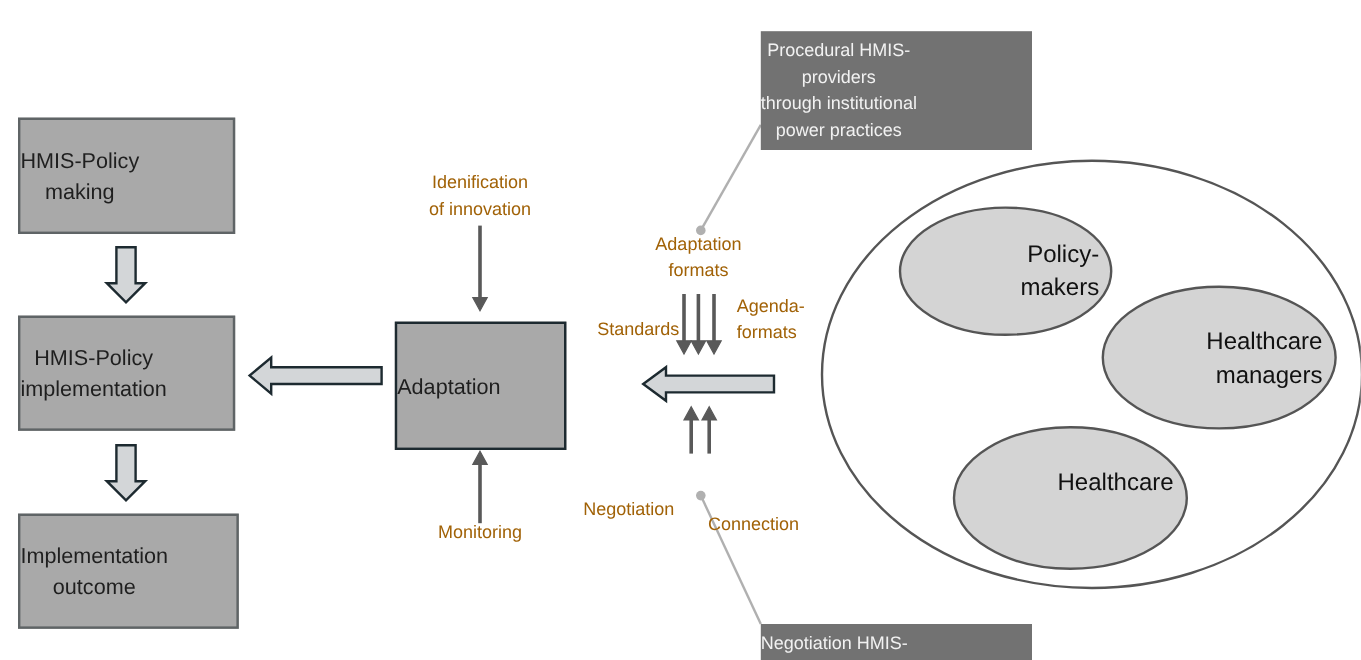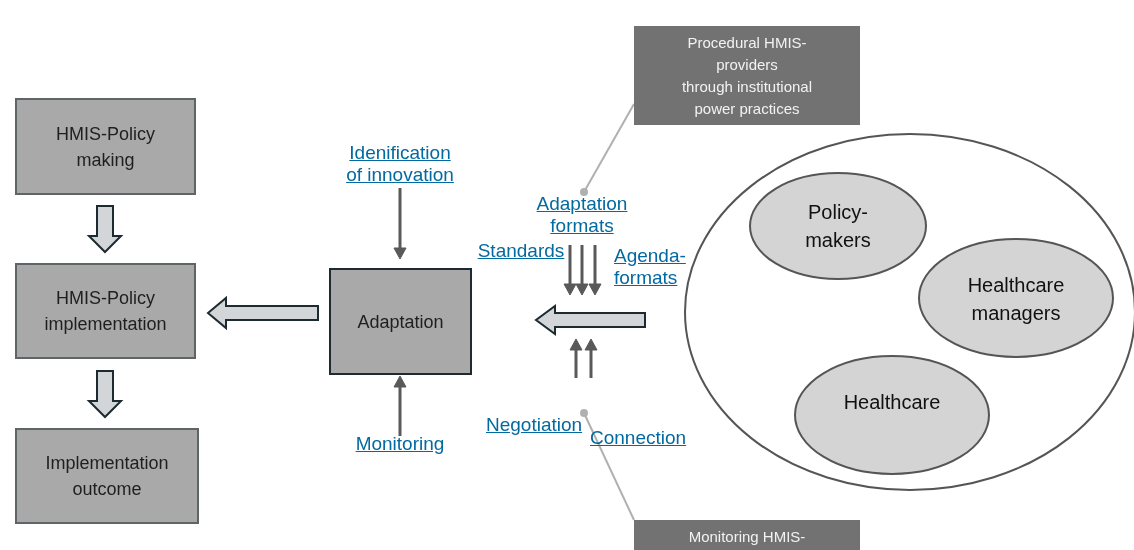--- a/index.html
+++ b/index.html
@@ -1,25 +1,25 @@
 <!DOCTYPE html>
 <html><head>
 <meta charset="utf-8">
 <style>
   html, body { margin: 0; padding: 0; background: #ffffff; }
   body { width: 1134px; height: 550px; position: relative; overflow: hidden;
          font-family: "Liberation Sans", "DejaVu Sans", sans-serif; color: #1a1a1a; }
   .box { position: absolute; background: #a9a9a9; border: 2px solid #5f6466;
-         display: flex; align-items: center; justify-content: center; text-align: center;
+         display: flex; align-items: center; text-align: center;
          font-size: 18px; line-height: 26px; color: #1f1f1f; box-sizing: border-box; }
   .box.dark { background: #727272; border: none; color: #f2f2f2; font-size: 15px; line-height: 22px; }
   .adapt { border: 2px solid #1d2a30; }
-  .label { position: absolute; font-size: 19px; line-height: 22px; text-align: center; color: #0369a1; white-space: pre-line; text-decoration: underline; }
+  .label { position: absolute; font-size: 15px; line-height: 22px; text-align: center; color: #a16207; white-space: pre-line; }
   svg.overlay { position: absolute; left: 0; top: 0; }
-  .ell-text { position: absolute; text-align: center; font-size: 20px; line-height: 28px; color: #111; }
+  .ell-text { position: absolute; text-align: right; font-size: 20px; line-height: 28px; color: #111; }
 </style>
 </head>
 <body>
 
 <svg class="overlay" width="1134" height="550">
 
   <line x1="584" y1="192" x2="634" y2="104" stroke="#b0b0b0" stroke-width="2"></line>
   <circle cx="584" cy="192" r="4" fill="#b0b0b0"></circle>
   <line x1="584" y1="413" x2="634" y2="520" stroke="#b0b0b0" stroke-width="2"></line>
   <circle cx="584" cy="413" r="4" fill="#b0b0b0"></circle>
@@ -75,35 +75,35 @@
     </div>
 </div>
 
 <div class="box adapt" style="left:329px; top:268px; width:143px; height:107px;">
   <span>Adaptation</span>
 </div>
 <div class="label" style="left:330px; top:142px; width:140px;"><div>Idenification</div><div>of innovation</div></div>
 <div class="label" style="left:330px; top:433px; width:140px;">Monitoring</div>
 
 <div class="label" style="left:530px; top:193px; width:104px;"><div>Adaptation</div><div>formats</div></div>
-<div class="label" style="left:476px; top:240px; width:90px; text-align:center;">Standards</div>
+<div class="label" style="left:476px; top:264px; width:90px; text-align:right;">Standards</div>
 <div class="label" style="left:614px; top:245px; width:70px; text-align:left;"><div>Agenda-</div><div>formats</div></div>
 <div class="label" style="left:486px; top:379px; width:100px; text-align:left;margin-top:35px;">Negotiation</div>
 <div class="label" style="left:590px; top:379px; width:100px; text-align:left;margin-top:48px;">Connection</div>
 
 <div class="box dark" style="left:634px; top:26px; width:226px; height:99px;">
   <div>
     <div>Procedural HMIS-</div>
     <div>providers</div>
     <div>through institutional</div>
     <div>power practices</div>
   </div>
 </div>
 <div class="box dark" style="left:634px; top:520px; width:226px; height:40px; align-items:flex-start; padding-top:6px;">
-  <div>Monitoring HMIS-</div>
+  <div>Negotiation HMIS-</div>
 </div>
 
 <div class="ell-text" style="left:760px; top:198px; width:156px;">
     <div>Policy-</div>
     <div>makers</div>
   </div>
 <div class="ell-text" style="left:930px; top:271px; width:172px;">
     <div>Healthcare</div>
     <div>managers</div>
   </div>

